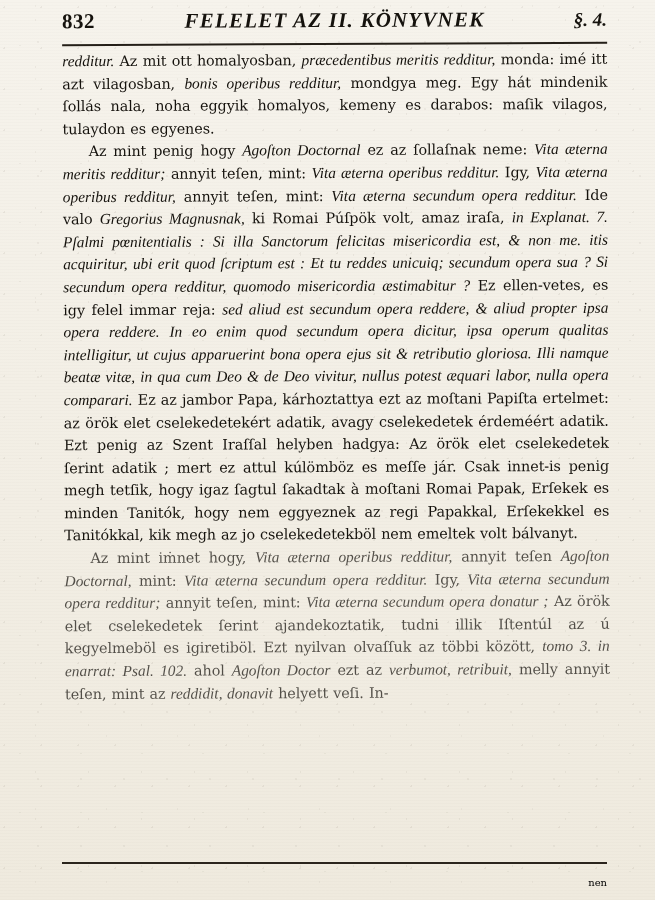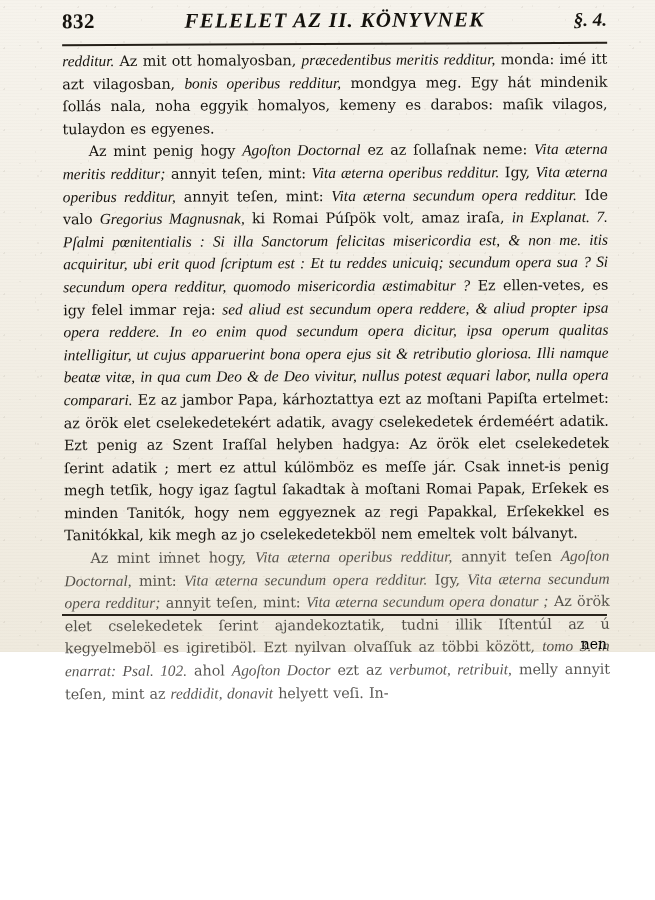--- a/index.html
+++ b/index.html
@@ -11,21 +11,21 @@
     width: 655px;
     height: 900px;
     overflow: hidden;
     font-family: "Liberation Serif", serif;
   }
 
   
   .page {
     position: relative;
     width: 655px;
-    height: 652px;
+    height: 900px;
     background-color: #f5f2ea;
     background-image:
       radial-gradient(circle at 12% 18%, rgba(120,110,95,0.10) 0 1px, transparent 1px),
       radial-gradient(circle at 67% 42%, rgba(120,110,95,0.09) 0 1px, transparent 1px),
       radial-gradient(circle at 33% 77%, rgba(120,110,95,0.08) 0 1px, transparent 1px),
       radial-gradient(circle at 88% 63%, rgba(120,110,95,0.08) 0 1px, transparent 1px),
       radial-gradient(circle at 50% 8%,  rgba(120,110,95,0.07) 0 1px, transparent 1px),
       linear-gradient(#f6f3ec, #efeade);
     background-size: 37px 41px, 53px 47px, 61px 59px, 43px 67px, 71px 73px, 100% 100%;
     box-sizing: border-box;
@@ -115,23 +115,23 @@
     font-style: italic;
     font-size: 15.4px;
   }
 
   
   .faded-1 { opacity: .72; }
 
   .catchword {
     position: absolute;
     right: 48px;
-    bottom: 0;
+    bottom: 12px;
     font-family: "DejaVu Serif", serif;
-    font-size: 14px;
+    font-size: 10px;
     margin-top: 28px;
   }
 
   .bottom-rule {
     position: absolute;
     left: 62px;
     right: 48px;
     bottom: 36px;
     border-top: 2px solid #2a241c;
   }

